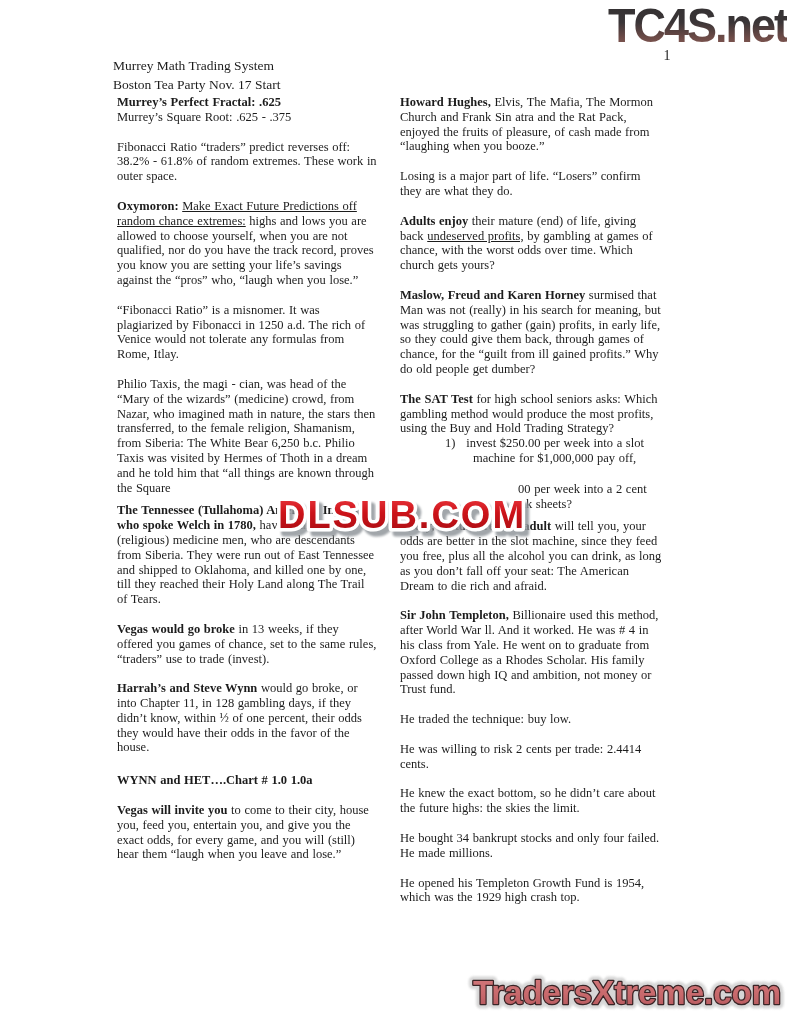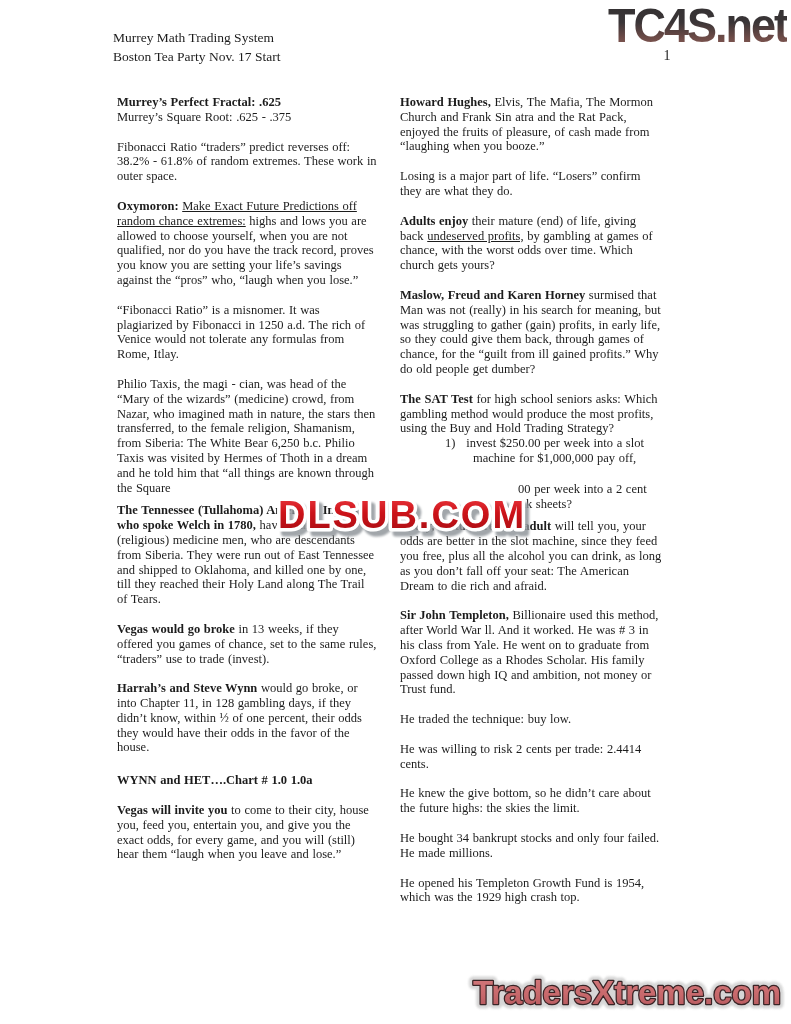--- a/index.html
+++ b/index.html
@@ -1,21 +1,21 @@
 <!DOCTYPE html>
 <html><head>
 <meta charset="utf-8">
 <style>
   html,body{margin:0;padding:0;background:#ffffff;}
   .page{
     position:relative;width:791px;height:1024px;background:#ffffff;
     font-family:"Liberation Serif",serif;color:#1c1c1c;overflow:hidden;
   }
   .doc-header{
-    position:absolute;left:113px;top:28px;
+    position:absolute;left:113px;top:56px;
     font-size:13.5px;line-height:19px;white-space:nowrap;
   }
   .col{
     position:absolute;top:95px;font-size:12.5px;line-height:14.8px;
     text-align:left;word-spacing:0.5px;
   }
   .col-left{left:117px;width:260px;}
   .col-right{left:400px;width:263px;}
   .para{margin:15px 0 0 0;}
   .para:first-child{margin-top:0;}
@@ -65,24 +65,24 @@
       <div class="para"><span style="font-weight: bold;">Howard Hughes,</span><span> Elvis, The Mafia, The Mormon Church and Frank Sin atra and the Rat Pack, enjoyed the fruits of pleasure, of cash made from “laughing when you booze.”</span></div>
       <div class="para"><span>Losing is a major part of life. “Losers” confirm they are what they do.</span></div>
       <div class="para"><span style="font-weight: bold;">Adults enjoy</span><span> their mature (end) of life, giving back </span><span style="text-decoration: underline;">undeserved profits,</span><span> by gambling at games of chance, with the worst odds over time. Which church gets yours?</span></div>
       <div class="para"><span style="font-weight: bold;">Maslow, Freud and Karen Horney</span><span> surmised that Man was not (really) in his search for meaning, but was struggling to gather (gain) profits, in early life, so they could give them back, through games of chance, for the “guilt from ill gained profits.” Why do old people get dumber?</span></div>
       <div class="para"><span style="font-weight: bold;">The SAT Test</span><span> for high school seniors asks: Which gambling method would produce the most profits, using the Buy and Hold Trading Strategy?</span></div>
       <div class="para line" style="margin-top: 0px; padding-left: 45px;"><span>1)&nbsp;&nbsp; invest $250.00 per week into a slot</span></div>
       <div class="para line" style="margin-top: 0px; padding-left: 73px;"><span>machine for $1,000,000 pay off,</span></div>
       <div class="para line" style="margin-top: 16px; padding-left: 118px;"><span>00 per week into a 2 cent</span></div>
       <div class="para line" style="margin-top: 0px; padding-left: 110px;"><span>pink sheets?</span></div>
       <div class="para" style="margin-top: 8px;"><span style="font-weight: bold;">Every, mature, retired adult</span><span> will tell you, your odds are better in the slot machine, since they feed you free, plus all the alcohol you can drink, as long as you don’t fall off your seat: The American Dream to die rich and afraid.</span></div>
-      <div class="para"><span style="font-weight: bold;">Sir John Templeton,</span><span> Billionaire used this method, after World War ll. And it worked. He was # 3 in his class from Yale. He went on to graduate from Oxford College as a Rhodes Scholar. His family passed down high IQ and ambition, not money or Trust fund.</span></div>
+      <div class="para"><span style="font-weight: bold;">Sir John Templeton,</span><span> Billionaire used this method, after World War ll. And it worked. He was # 4 in his class from Yale. He went on to graduate from Oxford College as a Rhodes Scholar. His family passed down high IQ and ambition, not money or Trust fund.</span></div>
       <div class="para"><span>He traded the technique: buy low.</span></div>
       <div class="para"><span>He was willing to risk 2 cents per trade: 2.4414 cents.</span></div>
-      <div class="para"><span>He knew the give bottom, so he didn’t care about the future highs: the skies the limit.</span></div>
+      <div class="para"><span>He knew the exact bottom, so he didn’t care about the future highs: the skies the limit.</span></div>
       <div class="para"><span>He bought 34 bankrupt stocks and only four failed. He made millions.</span></div>
       <div class="para"><span>He opened his Templeton Growth Fund is 1954, which was the 1929 high crash top.</span></div>
     </div>
 
   <div class="wm-dlsub">
     <svg width="312" height="56">
       <defs>
         <linearGradient id="redg" x1="0" y1="0" x2="0" y2="1">
           <stop offset="0" stop-color="#ee3a41"></stop>
           <stop offset="0.45" stop-color="#cc1319"></stop>

